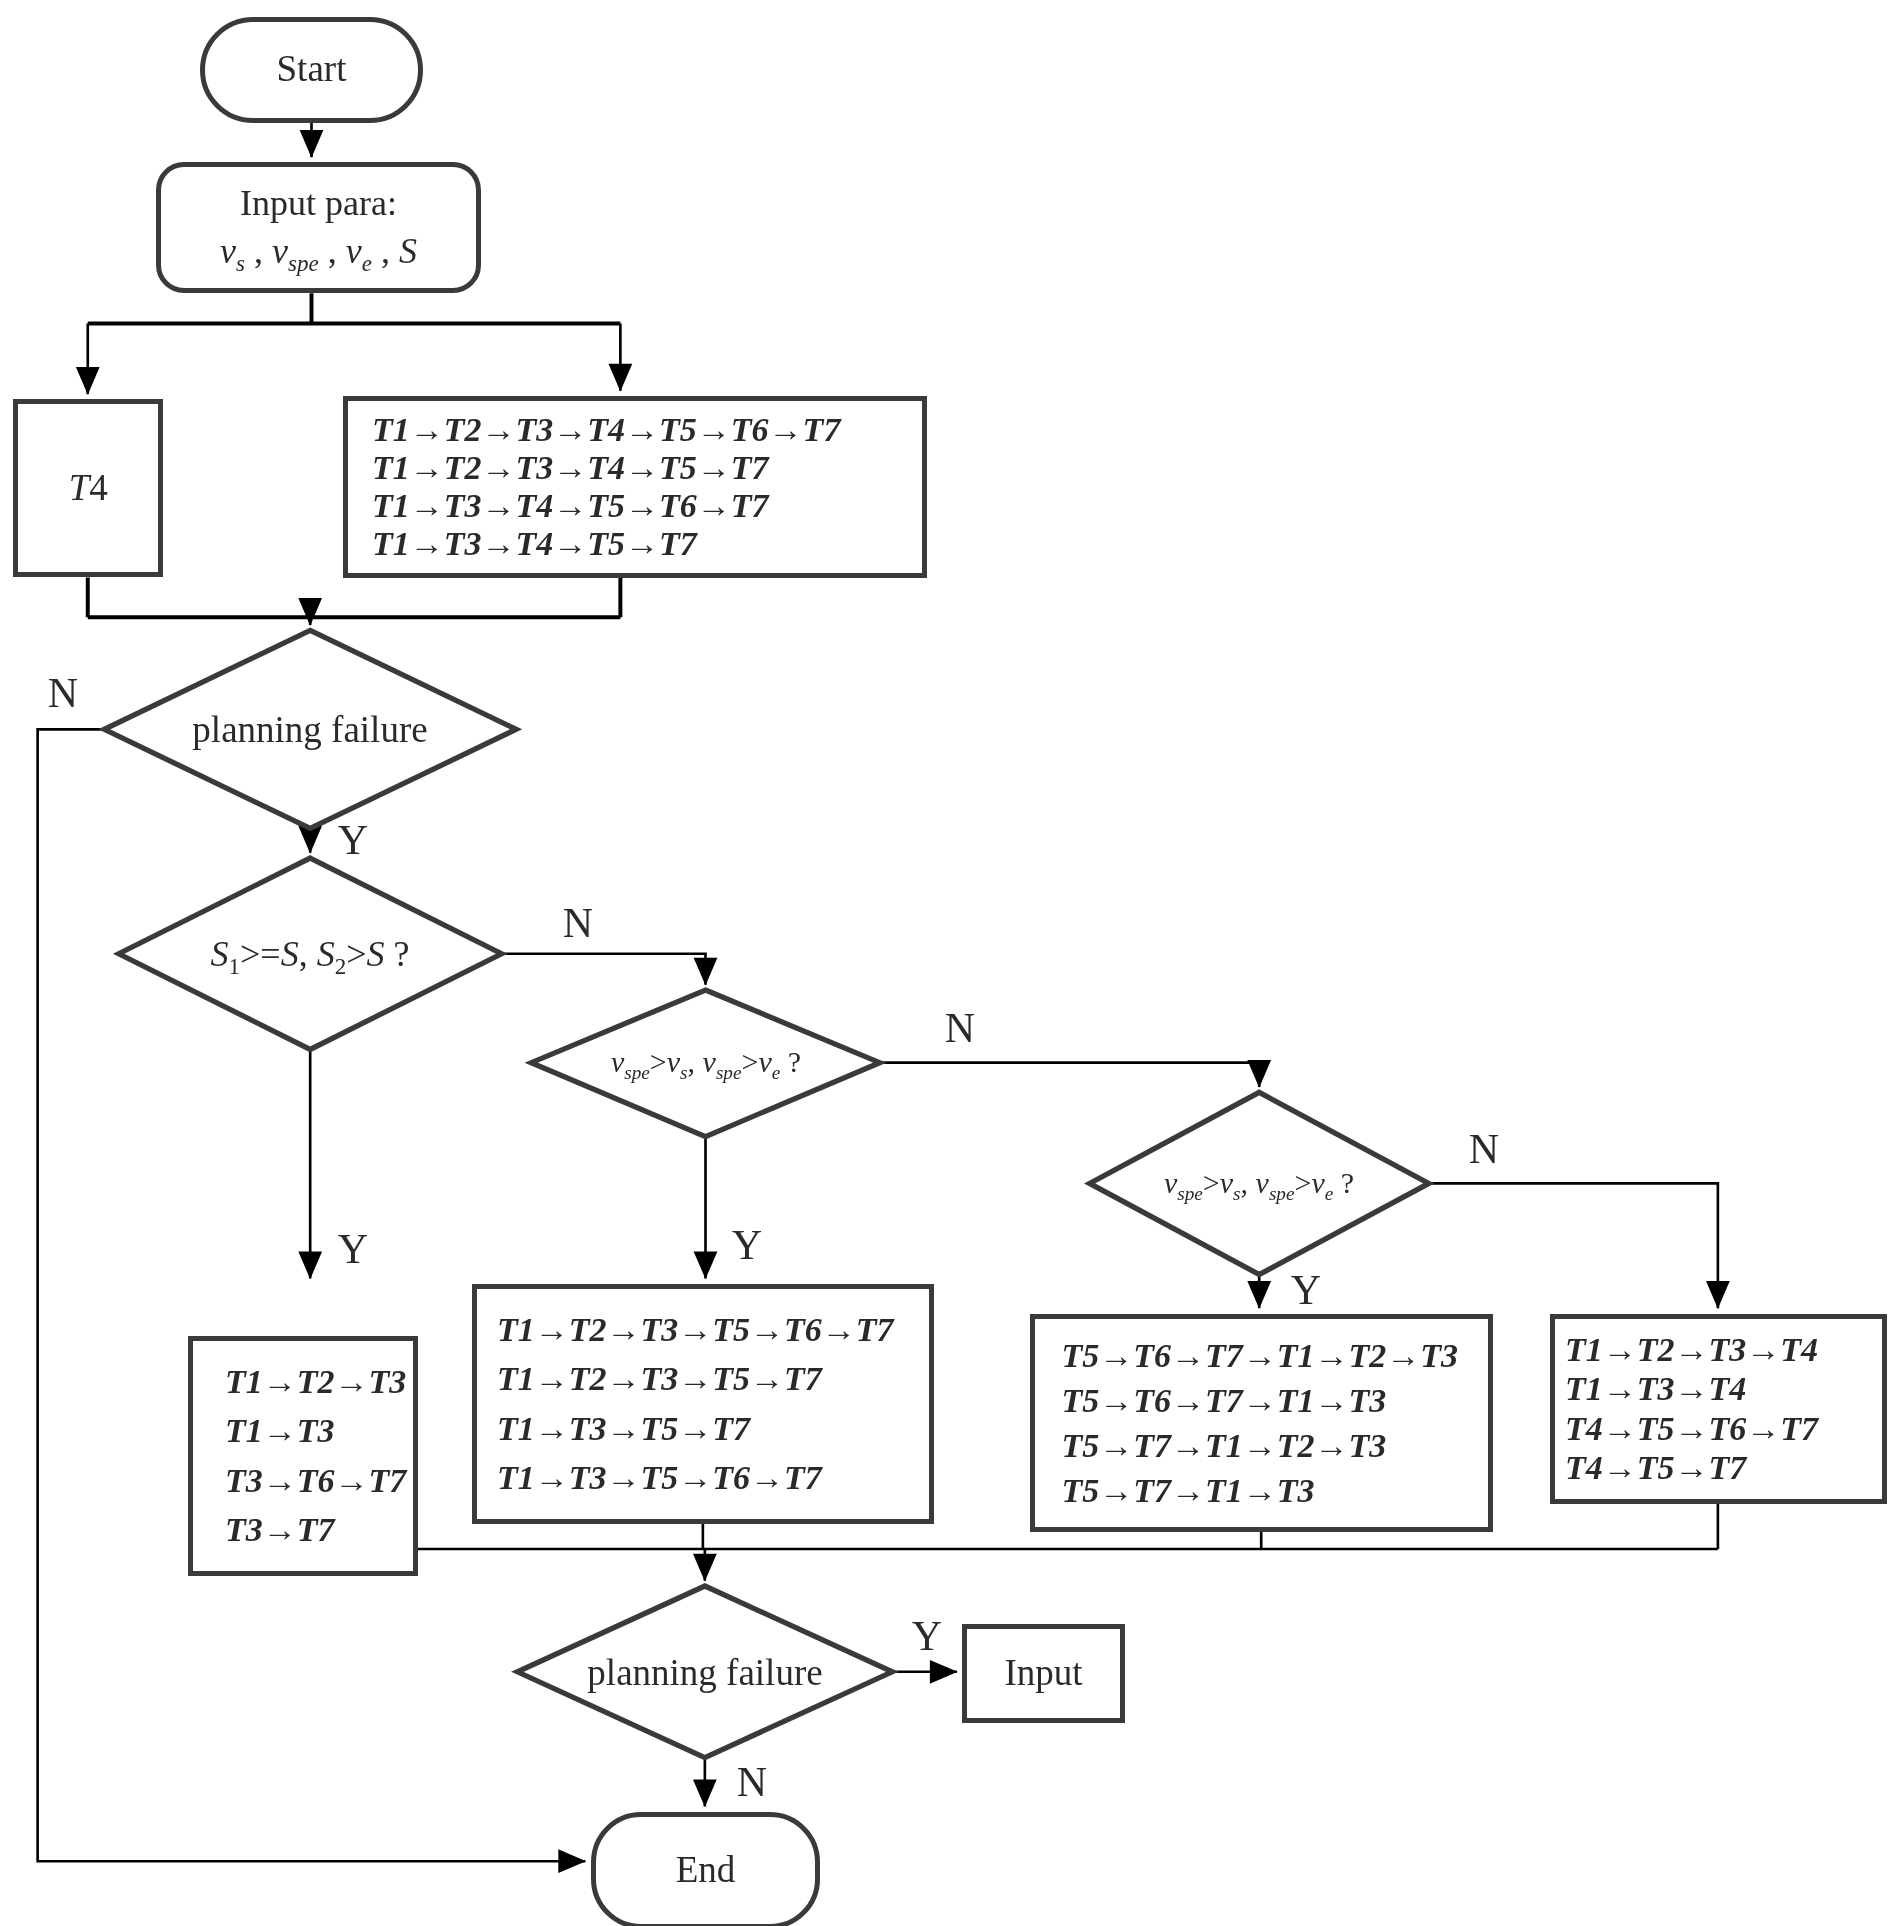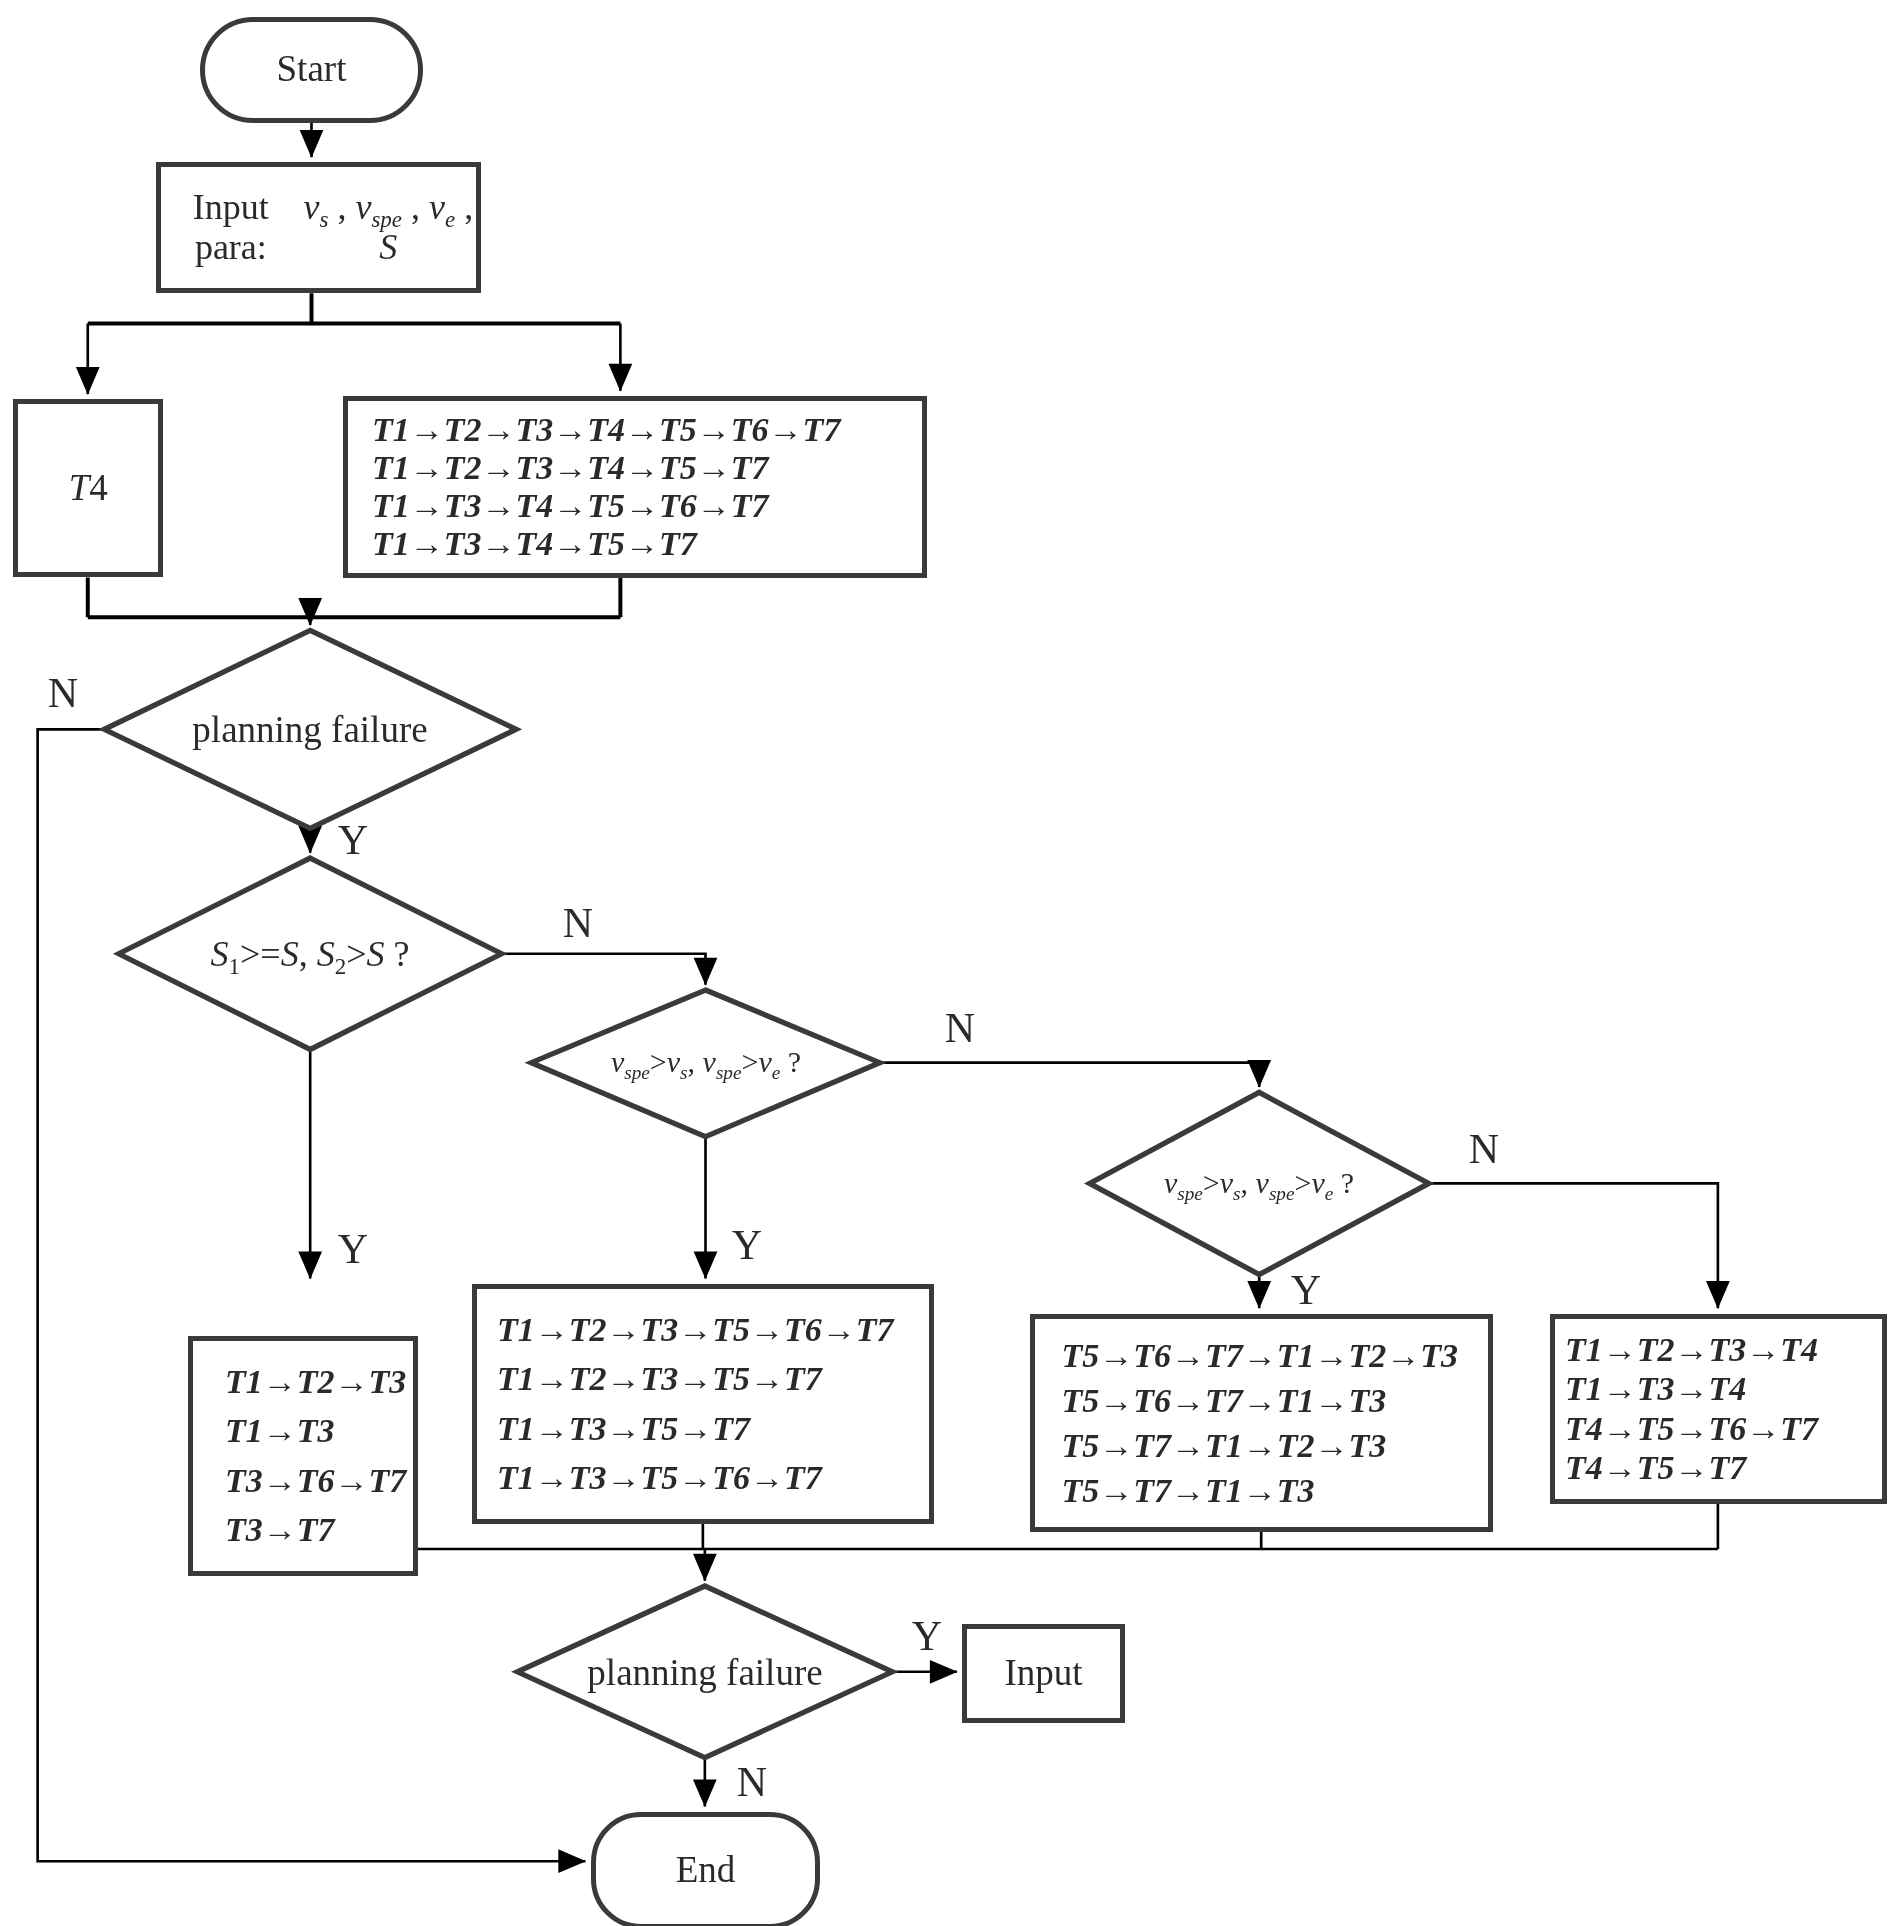--- a/index.html
+++ b/index.html
@@ -28,21 +28,21 @@
     justify-content:space-evenly;
     padding:9.2px 6.6px 9.2px 24px;
     font-weight:bold;
   }
   .seq-line{
     font-style:italic;
     font-size:34px;
     line-height:1.05;
     white-space:nowrap;
   }
-  .input-box{justify-content:space-evenly;padding:8px 0;}
+  .input-box{flex-direction:column;justify-content:space-evenly;padding:8px 0;border-radius:28px;}
   .input-line{font-size:36px;line-height:1.1;text-align:center;}
   .diamond-label{
     position:absolute;
     transform:translate(-50%,-50%);
     text-align:right;
     white-space:nowrap;
     z-index:3;
     line-height:1;
   }
   .formula{font-style:normal;}

